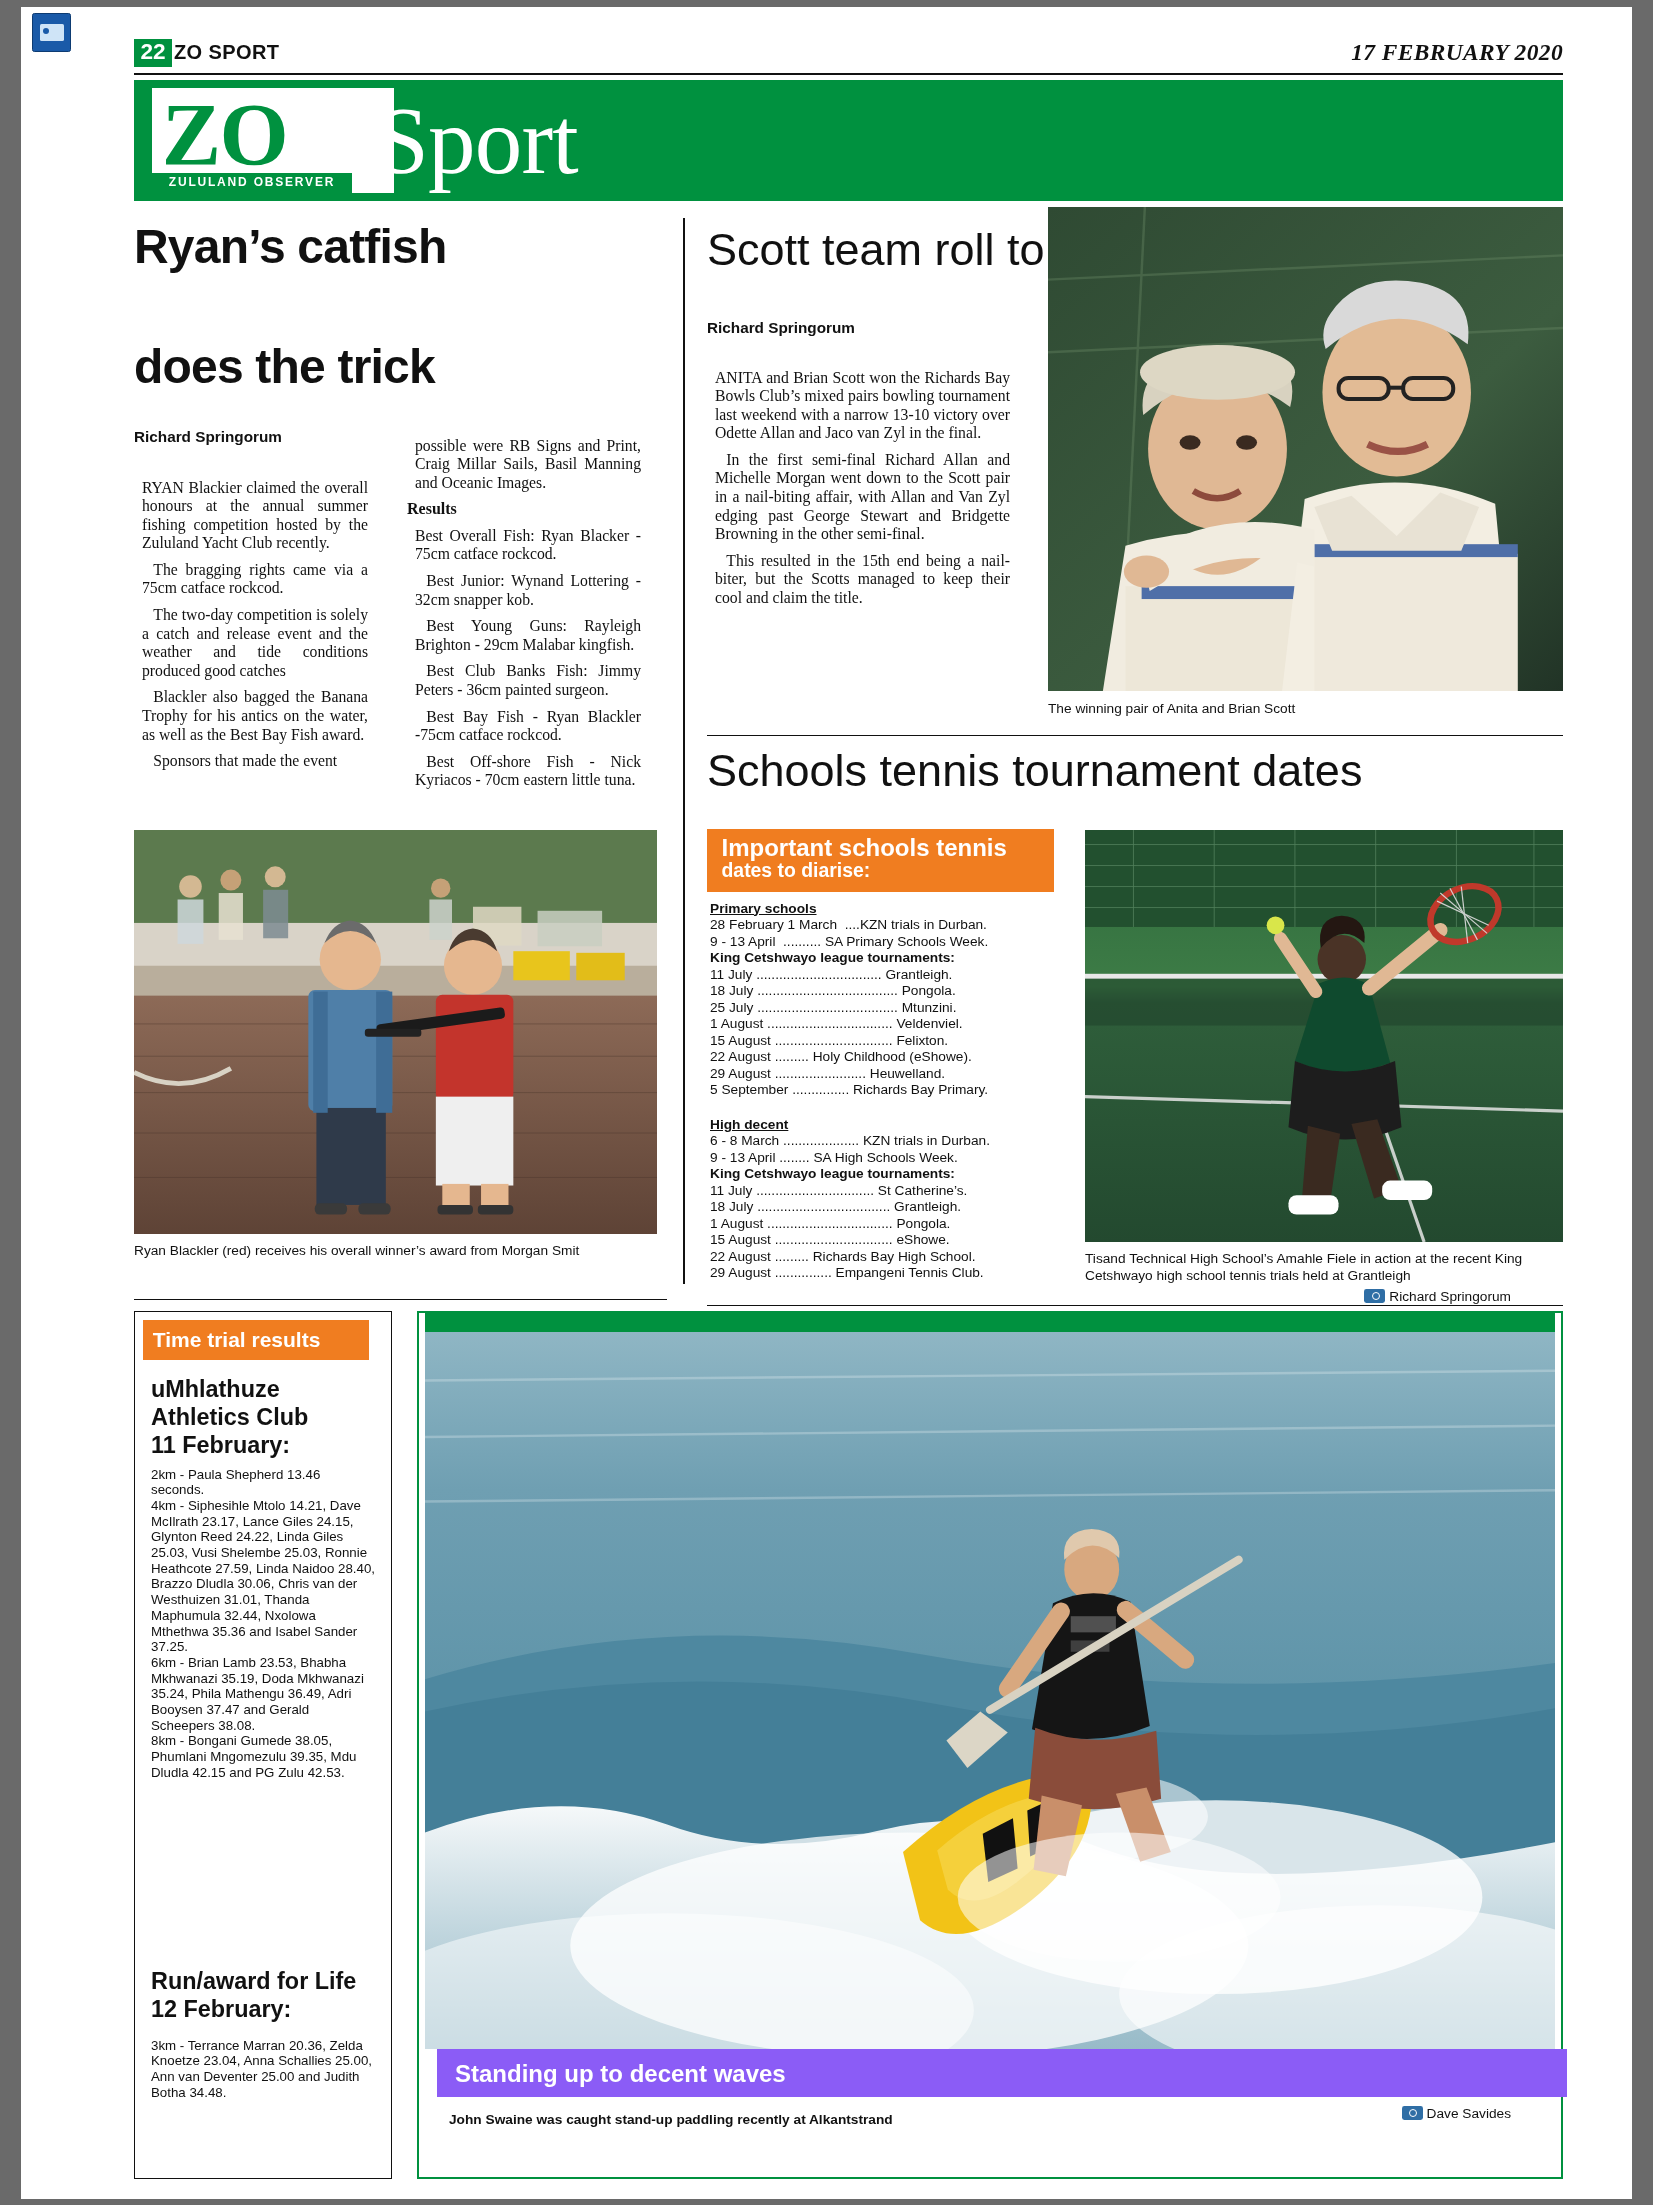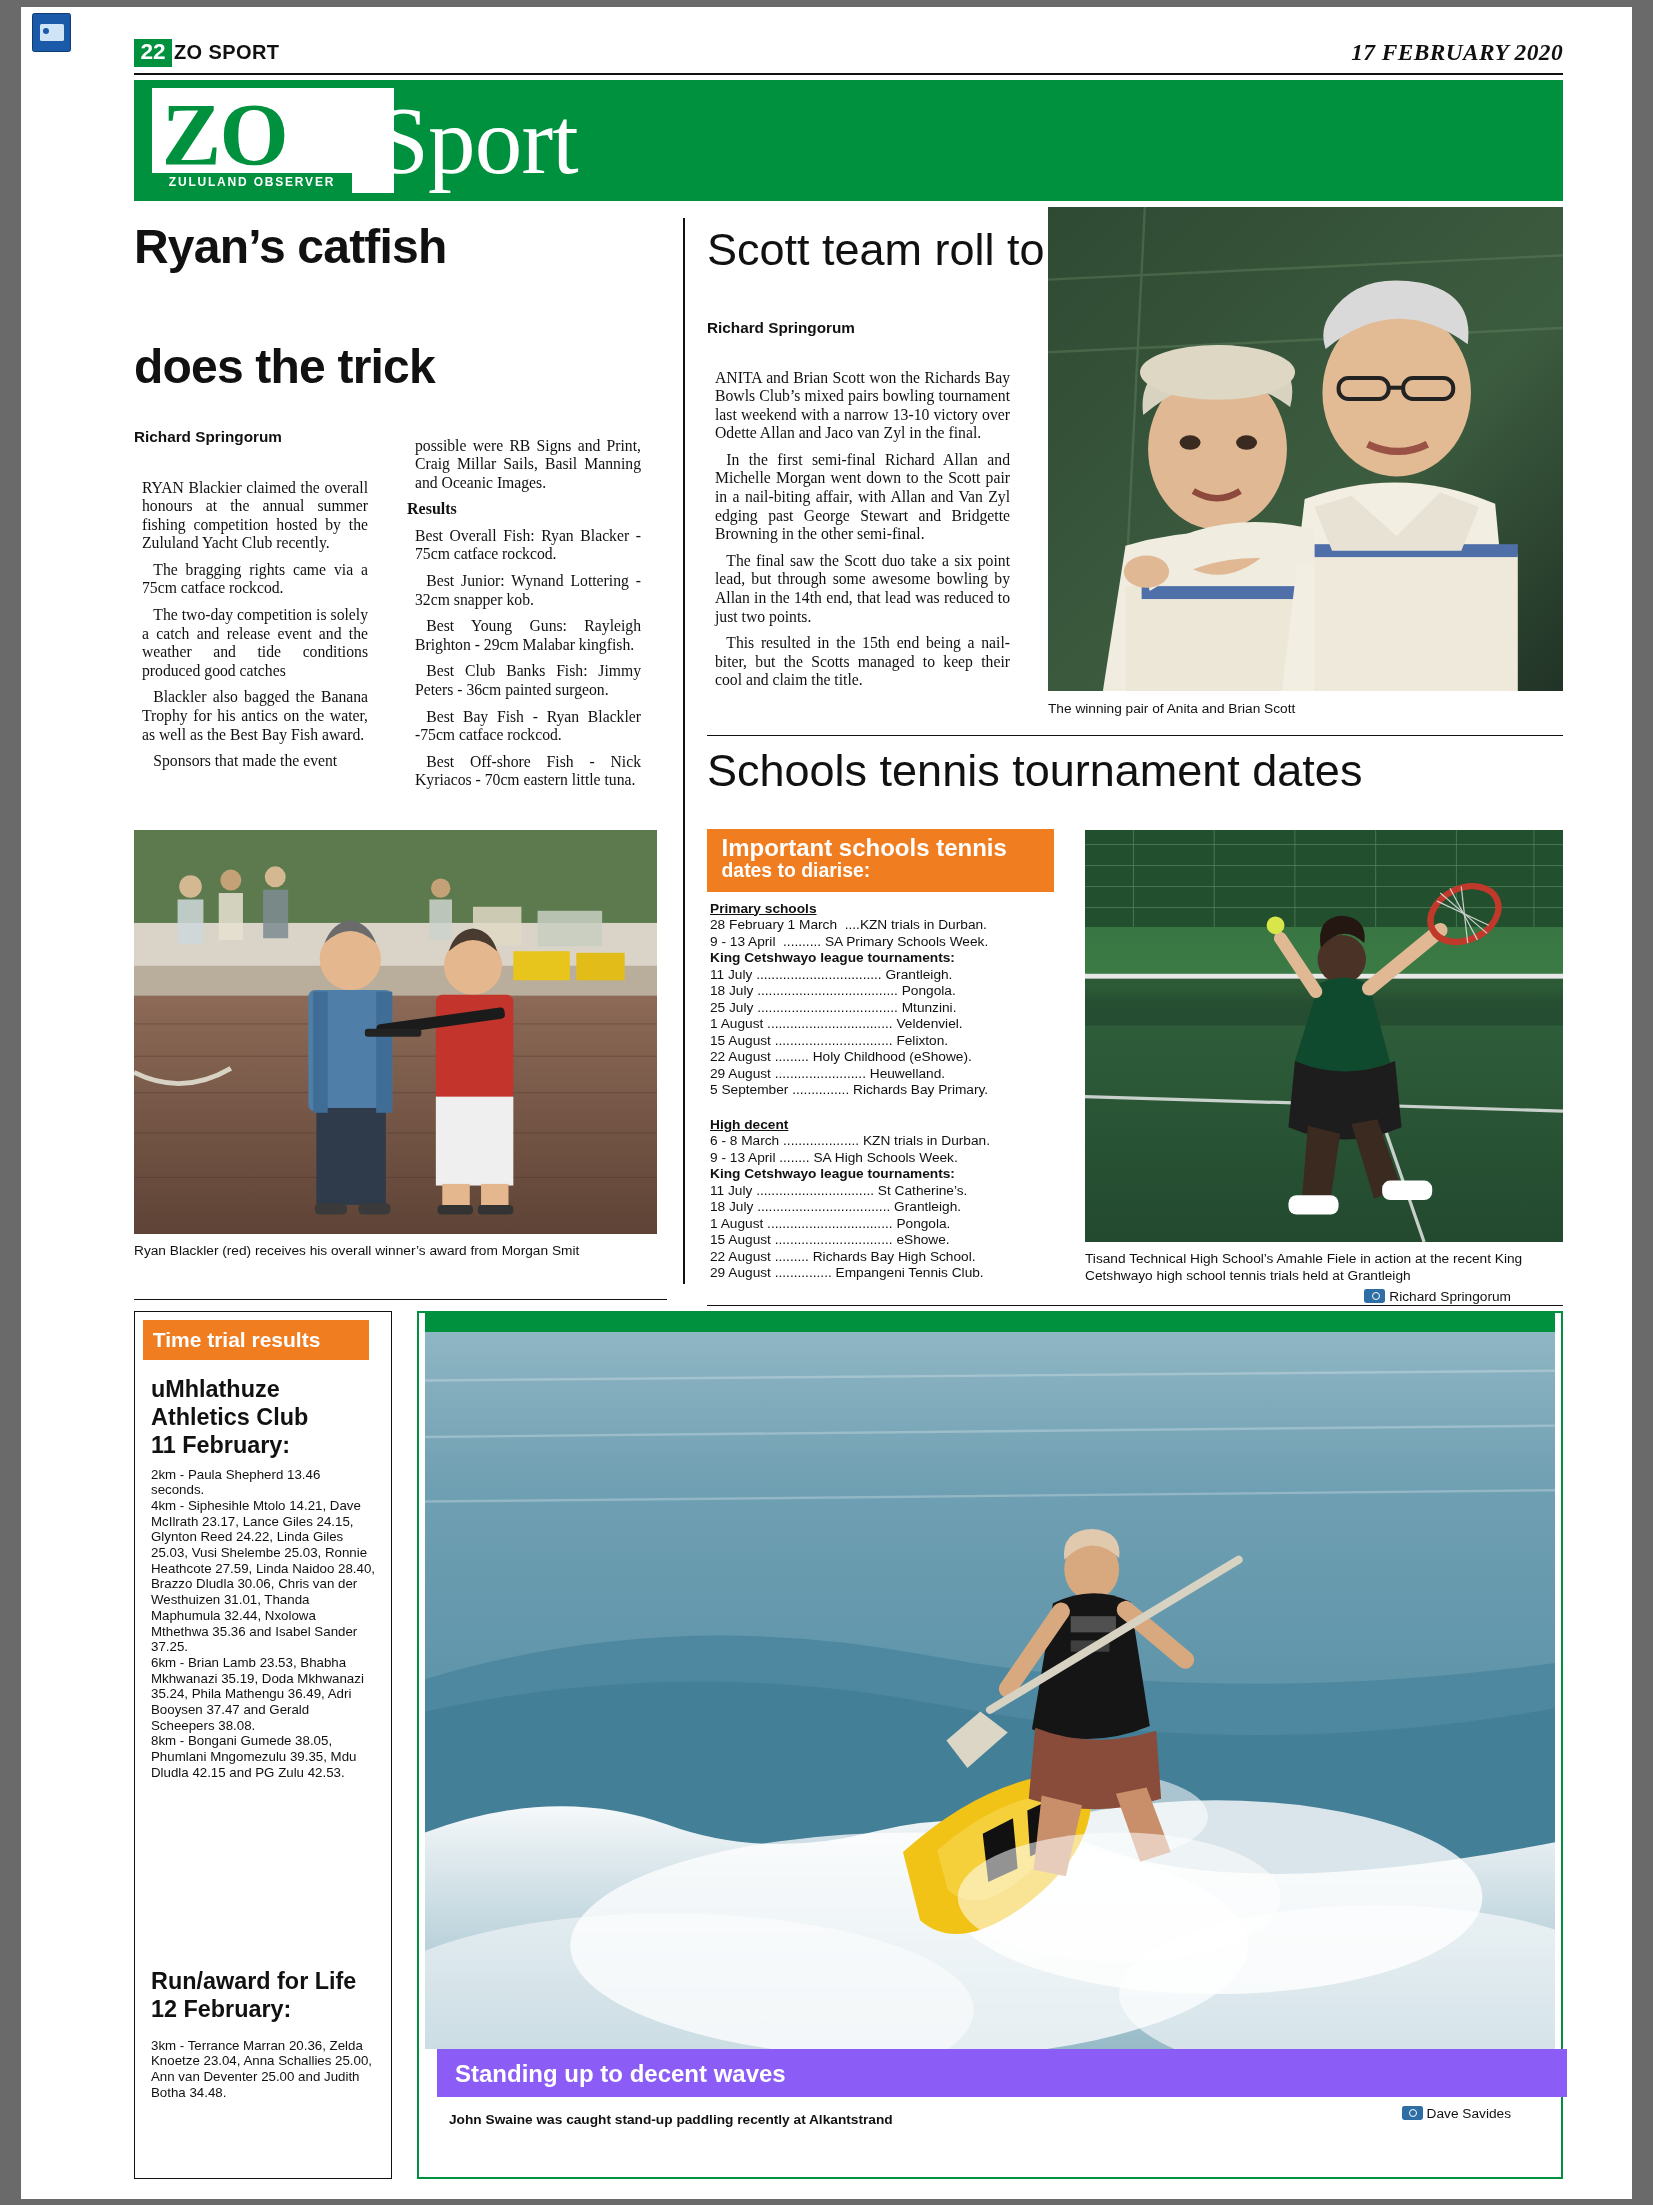--- a/index.html
+++ b/index.html
@@ -412,21 +412,20 @@
 
   <div class="vrule" style="left:662px;top:211px;height:1066px;"></div>
 
   <div class="headline" style="position:absolute;left:686px;top:218px;width:670px;font-size:45px;line-height:50px;font-weight:normal;font-family:'Liberation Sans',sans-serif;">Scott team roll to victory</div>
 
   <div class="byline" style="position:absolute;left:686px;top:312px;">Richard Springorum</div>
 
   <div class="body-col" style="position:absolute;left:686px;top:354px;width:311px;">
     <p class="first">ANITA and Brian Scott won the Richards Bay Bowls Club’s mixed pairs bowling tournament last weekend with a narrow 13-10 victory over Odette Allan and Jaco van Zyl in the final.</p>
     <p>In the first semi-final Richard Allan and Michelle Morgan went down to the Scott pair in a nail-biting affair, with Allan and Van Zyl edging past George Stewart and Bridgette Browning in the other semi-final.</p>
-    <p>The final saw the Scott duo take a six point lead, but through some awesome bowling by Allan in the 14th end, that lead was reduced to just two points.</p>
     <p>This resulted in the 15th end being a nail-biter, but the Scotts managed to keep their cool and claim the title.</p>
   </div>
 
   <div class="photo" style="left:1027px;top:200px;width:515px;height:484px;">
     <svg width="515" height="484" viewBox="0 0 638 600" preserveAspectRatio="none">
       <defs>
         <linearGradient id="bowlsBg" x1="0" y1="0" x2="1" y2="1">
           <stop offset="0%" stop-color="#2f4a33"></stop>
           <stop offset="60%" stop-color="#3c5c3f"></stop>
           <stop offset="100%" stop-color="#213326"></stop>

